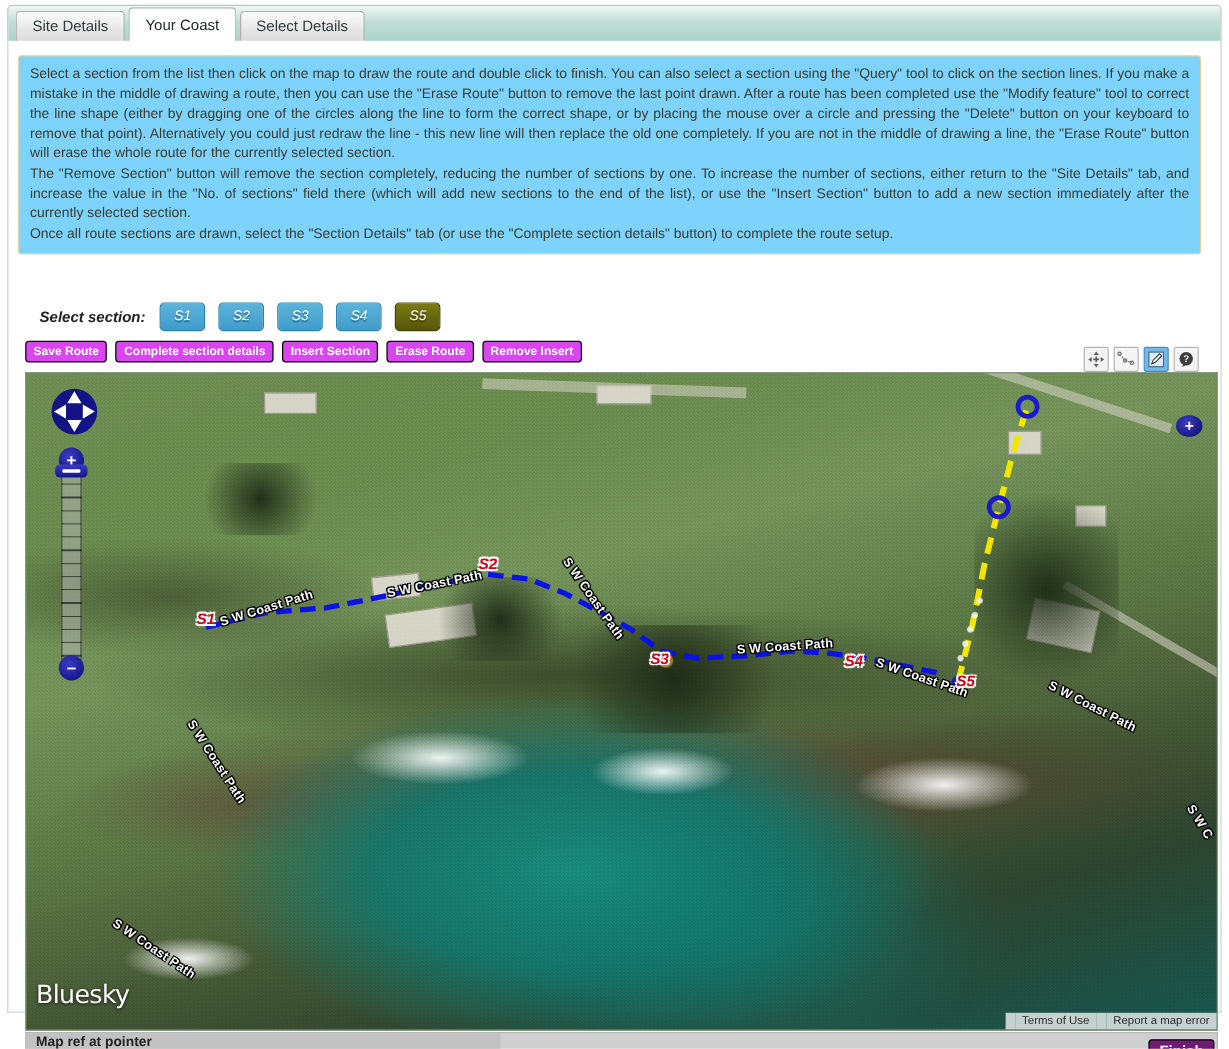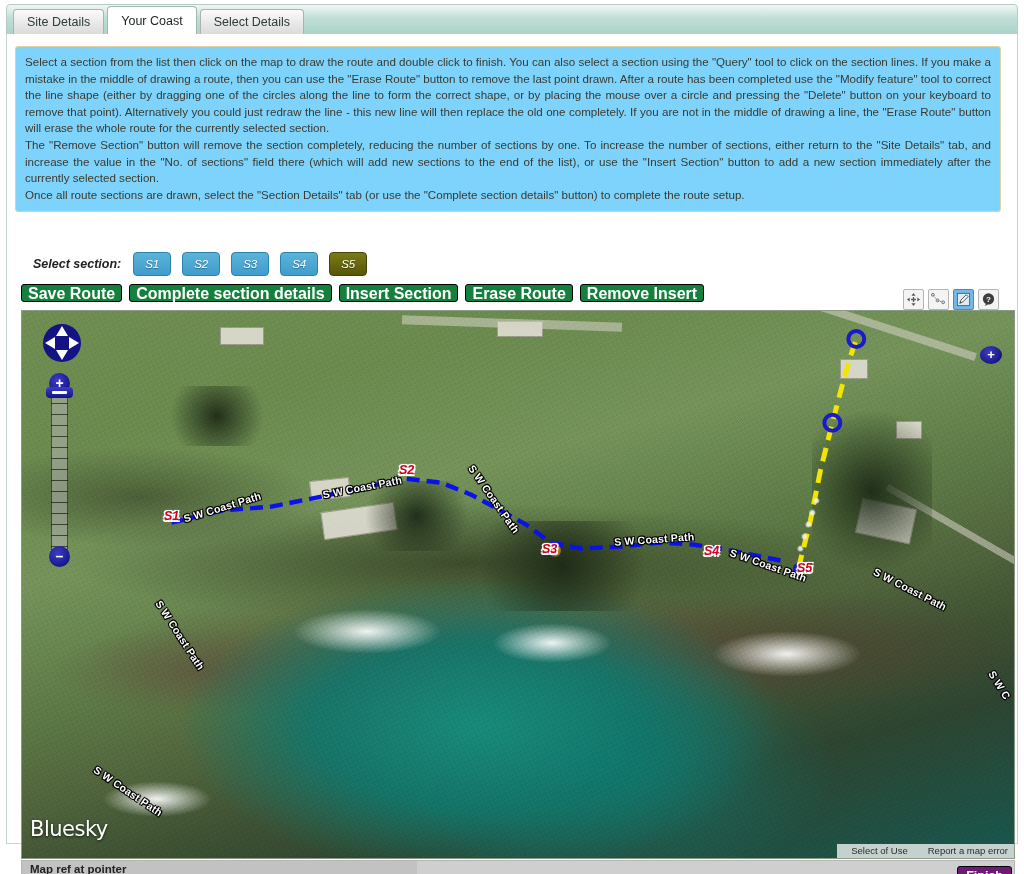--- a/index.html
+++ b/index.html
@@ -103,23 +103,23 @@
 
   
   #actionrow {
     position: absolute; left: 14px; top: 250px;
     display: flex; align-items: center; gap: 7px;
   }
   .abtn {
     height: 18px;
     line-height: 17px;
     padding: 0 6px;
-    background: #15803d;
+    background: #d946ef;
     color: #ffffff;
-    font-size: 16px;
+    font-size: 10px;
     font-weight: bold;
     border: 1px solid #000;
     border-radius: 3px;
     cursor: pointer;
     white-space: nowrap;
   }
 
   
   #maptools {
     position: absolute; right: 18px; top: 255px;
@@ -463,21 +463,21 @@
         <div id="zoomhandle"></div>
         <div id="zoomout">–</div>
       </div>
 
       <div id="plusright">+</div>
 
       <div id="glogo">Bluesky</div>
 
       <div id="attrib">
         <span class="seg sep-wrap" style="padding:0 4px;"><span class="sep"></span></span>
-        <span class="seg link">Select of Use</span>
+        <span class="seg link">Terms of Use</span>
         <span class="seg sep-wrap" style="padding:0 4px;"><span class="sep"></span></span>
         <span class="seg link">Report a map error</span>
       </div>
     </div>
 
     <div id="statusbar">
       <div id="statustext">Map ref at pointer</div>
     </div>
   </div>
 

